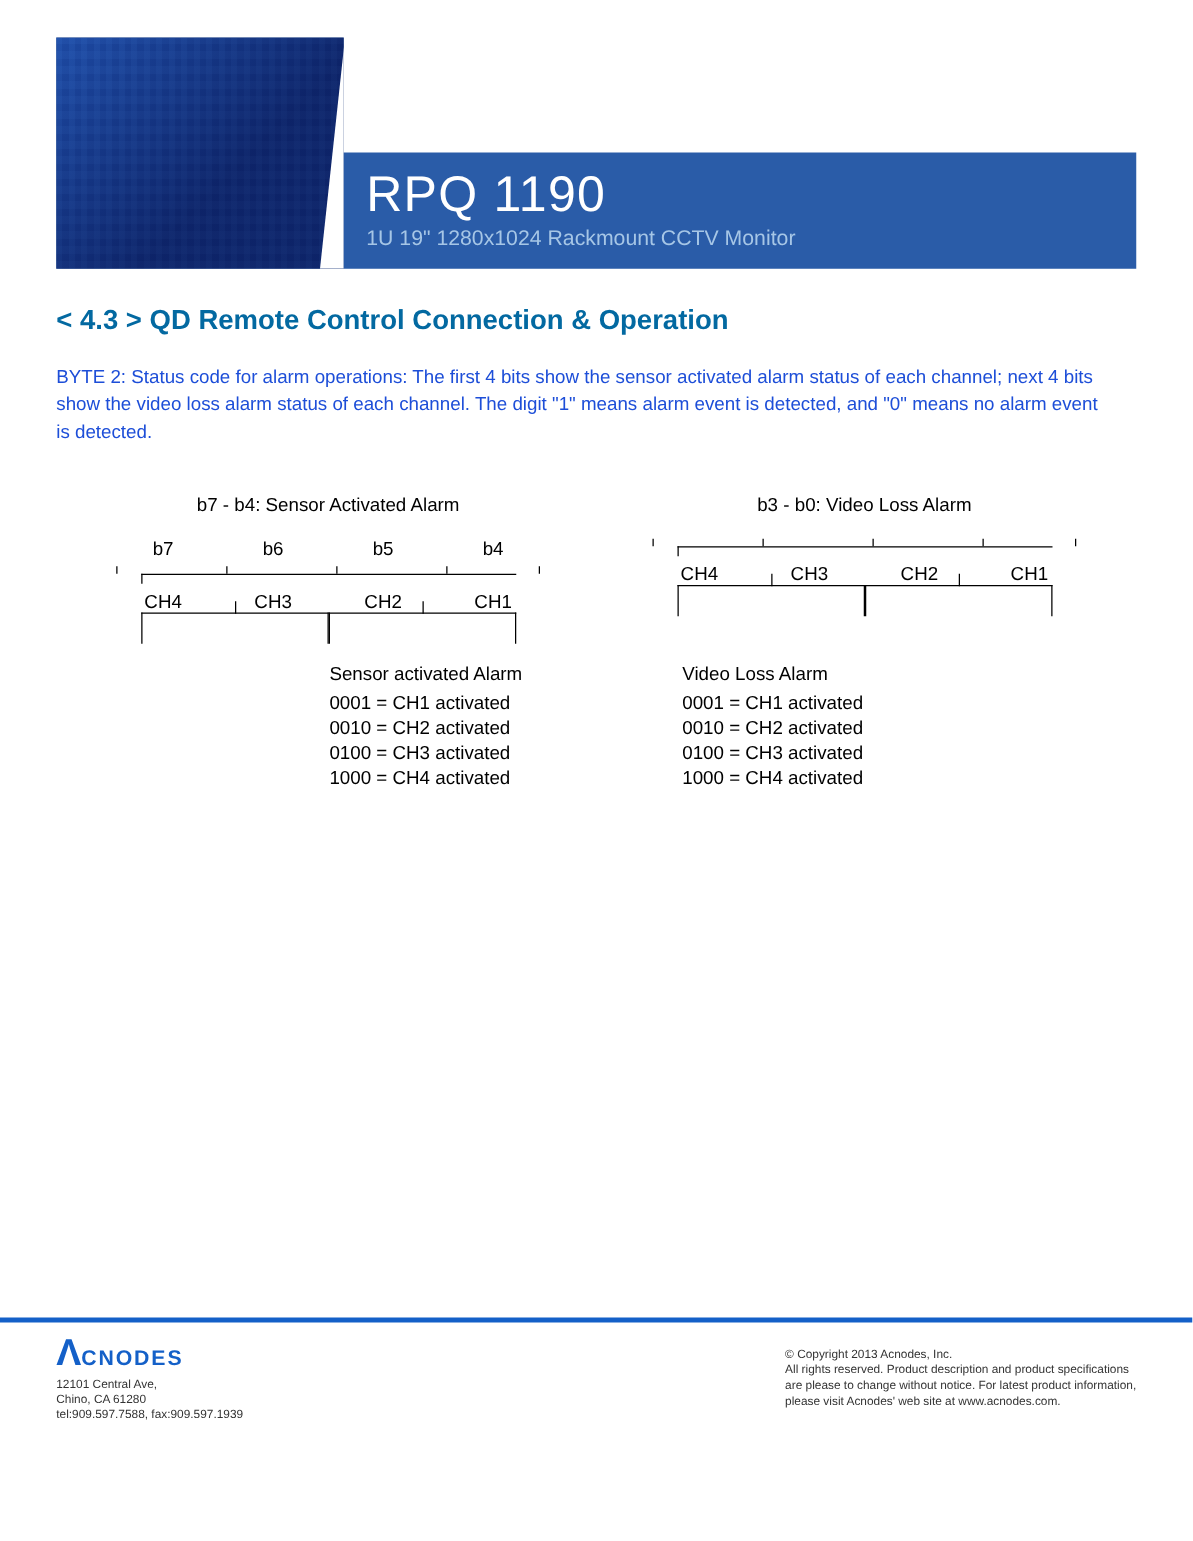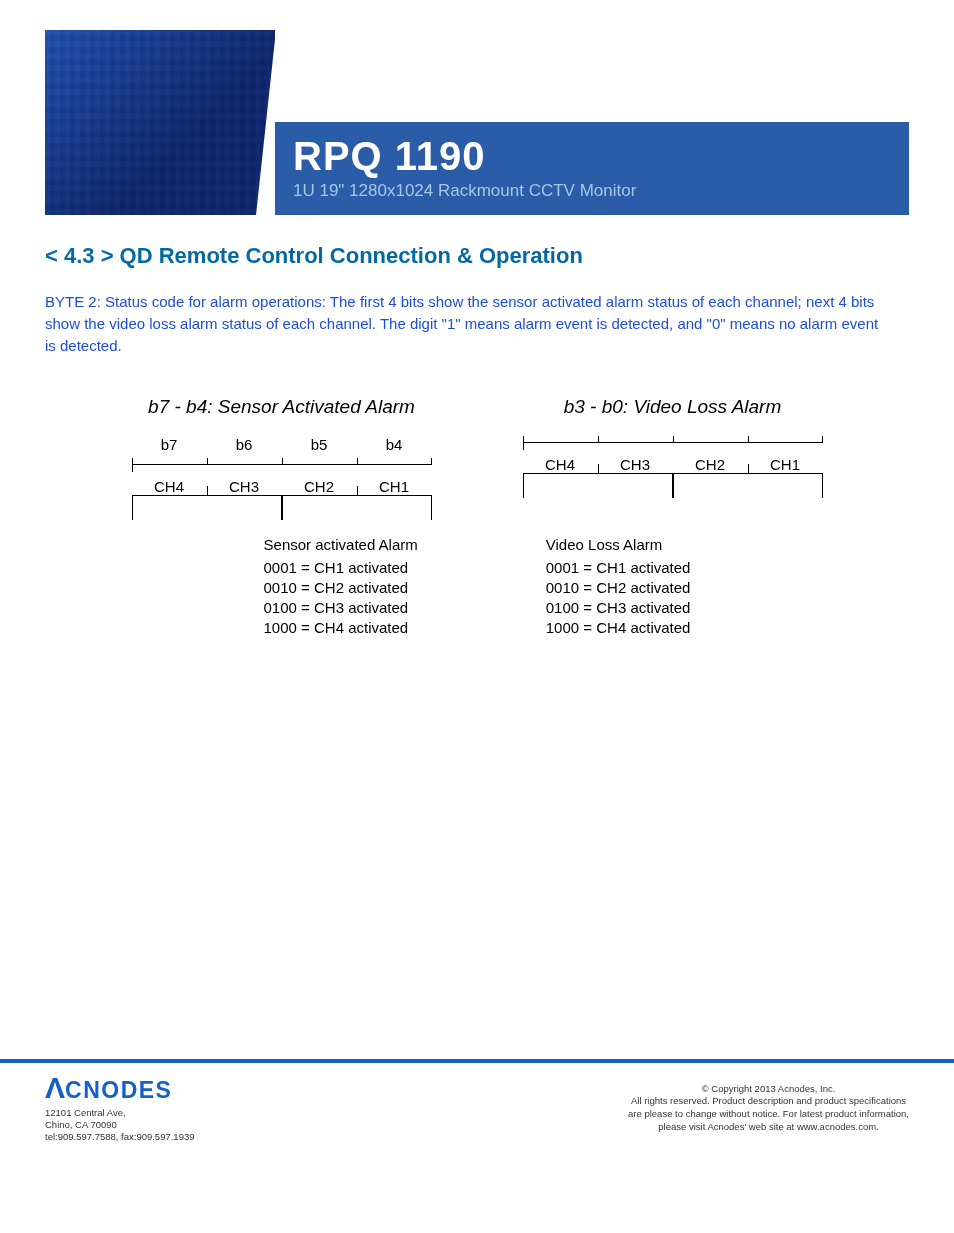--- a/index.html
+++ b/index.html
@@ -57,21 +57,21 @@
       flex-direction: column;
       justify-content: flex-end;
       position: relative;
     }
     .header-product-block {
       background: #2a5ca8;
       padding: 12px 18px 14px 18px;
     }
     .product-name {
       font-size: 40px;
-      font-weight: 700;
+      font-weight: 400;
       color: #ffffff;
       letter-spacing: 1px;
     }
     .product-desc {
       font-size: 17px;
       color: #a6c6e6;
       margin-top: 2px;
     }
     .section-title {
       color: #0369a1;
@@ -86,32 +86,32 @@
       margin-bottom: 40px;
       padding-right: 30px;
     }
     .diagram-section {
       display: flex;
       justify-content: center;
       gap: 90px;
       margin-bottom: 15px;
     }
     .diagram-col-heading {
-      font-size: 19px;
+      font-size: 15px;
       text-align: left;
       margin-bottom: 18px;
-      font-style: italic;
     }
     .bit-table {
       display: flex;
       flex-direction: column;
       align-items: center;
     }
     .bit-row {
       display: flex;
+      gap: 13px;
     }
     .bit-cell {
       width: 75px;
       text-align: center;
       font-size: 15px;
     }
     .bit-label-row .bit-cell {
       padding-bottom: 5px;
     }
     .bit-conn-top {
@@ -181,36 +181,35 @@
       align-items: baseline;
       margin-bottom: 2px;
     }
     .logo-a {
       font-size: 30px;
       font-weight: 900;
       color: #1460c8;
       font-family: Arial, sans-serif;
     }
     .logo-text {
-      font-size: 23px;
+      font-size: 17px;
       font-weight: 900;
       color: #1460c8;
       letter-spacing: 1.5px;
     }
     .addr {
       font-size: 9.5px;
       color: #333;
       line-height: 1.3;
     }
     .footer-right {
       font-size: 9.5px;
       color: #333;
       line-height: 1.35;
       padding-top: 12px;
-      text-align: center;
     }
     .diagram-column {
       display: flex;
       flex-direction: column;
       align-items: center;
     }
   </style>
 </head>
 <body>
 
@@ -311,21 +310,21 @@
 
 </div>
 
 <div class="footer">
   <div class="footer-left">
     <div class="logo">
       <span class="logo-a">Λ</span>
       <span class="logo-text">CNODES</span>
     </div>
     <div class="addr">12101 Central Ave,</div>
-    <div class="addr">Chino, CA 70090</div>
+    <div class="addr">Chino, CA 61280</div>
     <div class="addr">tel:909.597.7588, fax:909.597.1939</div>
   </div>
   <div class="footer-right">
     <div>© Copyright 2013 Acnodes, Inc.</div>
     <div>All rights reserved. Product description and product specifications</div>
     <div>are please to change without notice. For latest product information,</div>
     <div>please visit Acnodes' web site at www.acnodes.com.</div>
   </div>
 </div>
 

